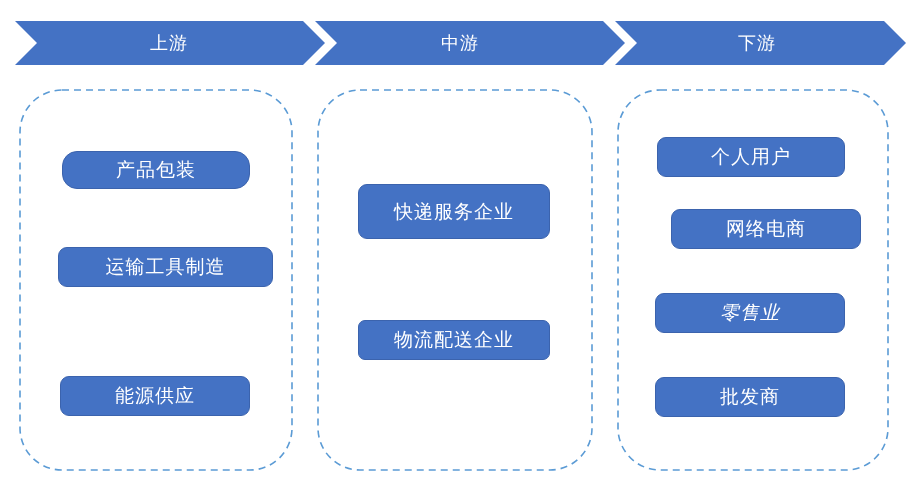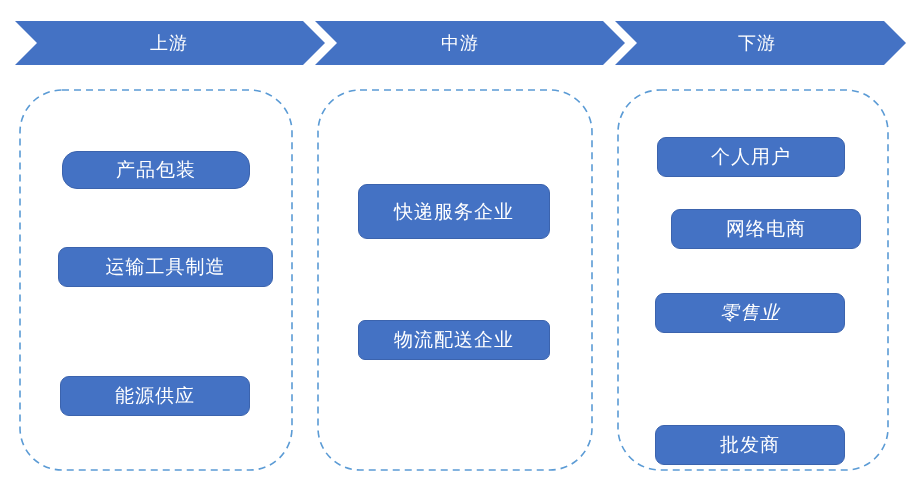--- a/index.html
+++ b/index.html
@@ -41,21 +41,21 @@
     letter-spacing:1px;
   }
   .s0i0{left:62px;top:151px;width:188px;height:38px;border-radius:15px;}
   .s0i1{left:58px;top:247px;width:215px;height:40px;}
   .s0i2{left:60px;top:352px;width:190px;height:40px;margin-top:24px;}
   .s1i0{left:358px;top:184px;width:192px;height:55px;}
   .s1i1{left:358px;top:320px;width:192px;height:40px;border-radius:7px;}
   .s2i0{left:657px;top:137px;width:188px;height:40px;}
   .s2i1{left:655px;top:209px;width:190px;height:40px;margin-left:16px;}
   .s2i2{left:655px;top:293px;width:190px;height:40px;font-style:italic;}
-  .s2i3{left:655px;top:377px;width:190px;height:40px;margin-top:48px;}
+  .s2i3{left:655px;top:377px;width:190px;height:40px;}
 </style>
 </head>
 <body>
 
 <div class="canvas">
 
   <svg class="shapes" width="917" height="490" viewBox="0 0 917 490">
 
     <polygon class="chev" points="15,21 303,21 325,43 303,65 15,65 37,43"></polygon>
     <polygon class="chev" points="315,21 603,21 625,43 603,65 315,65 337,43"></polygon>

